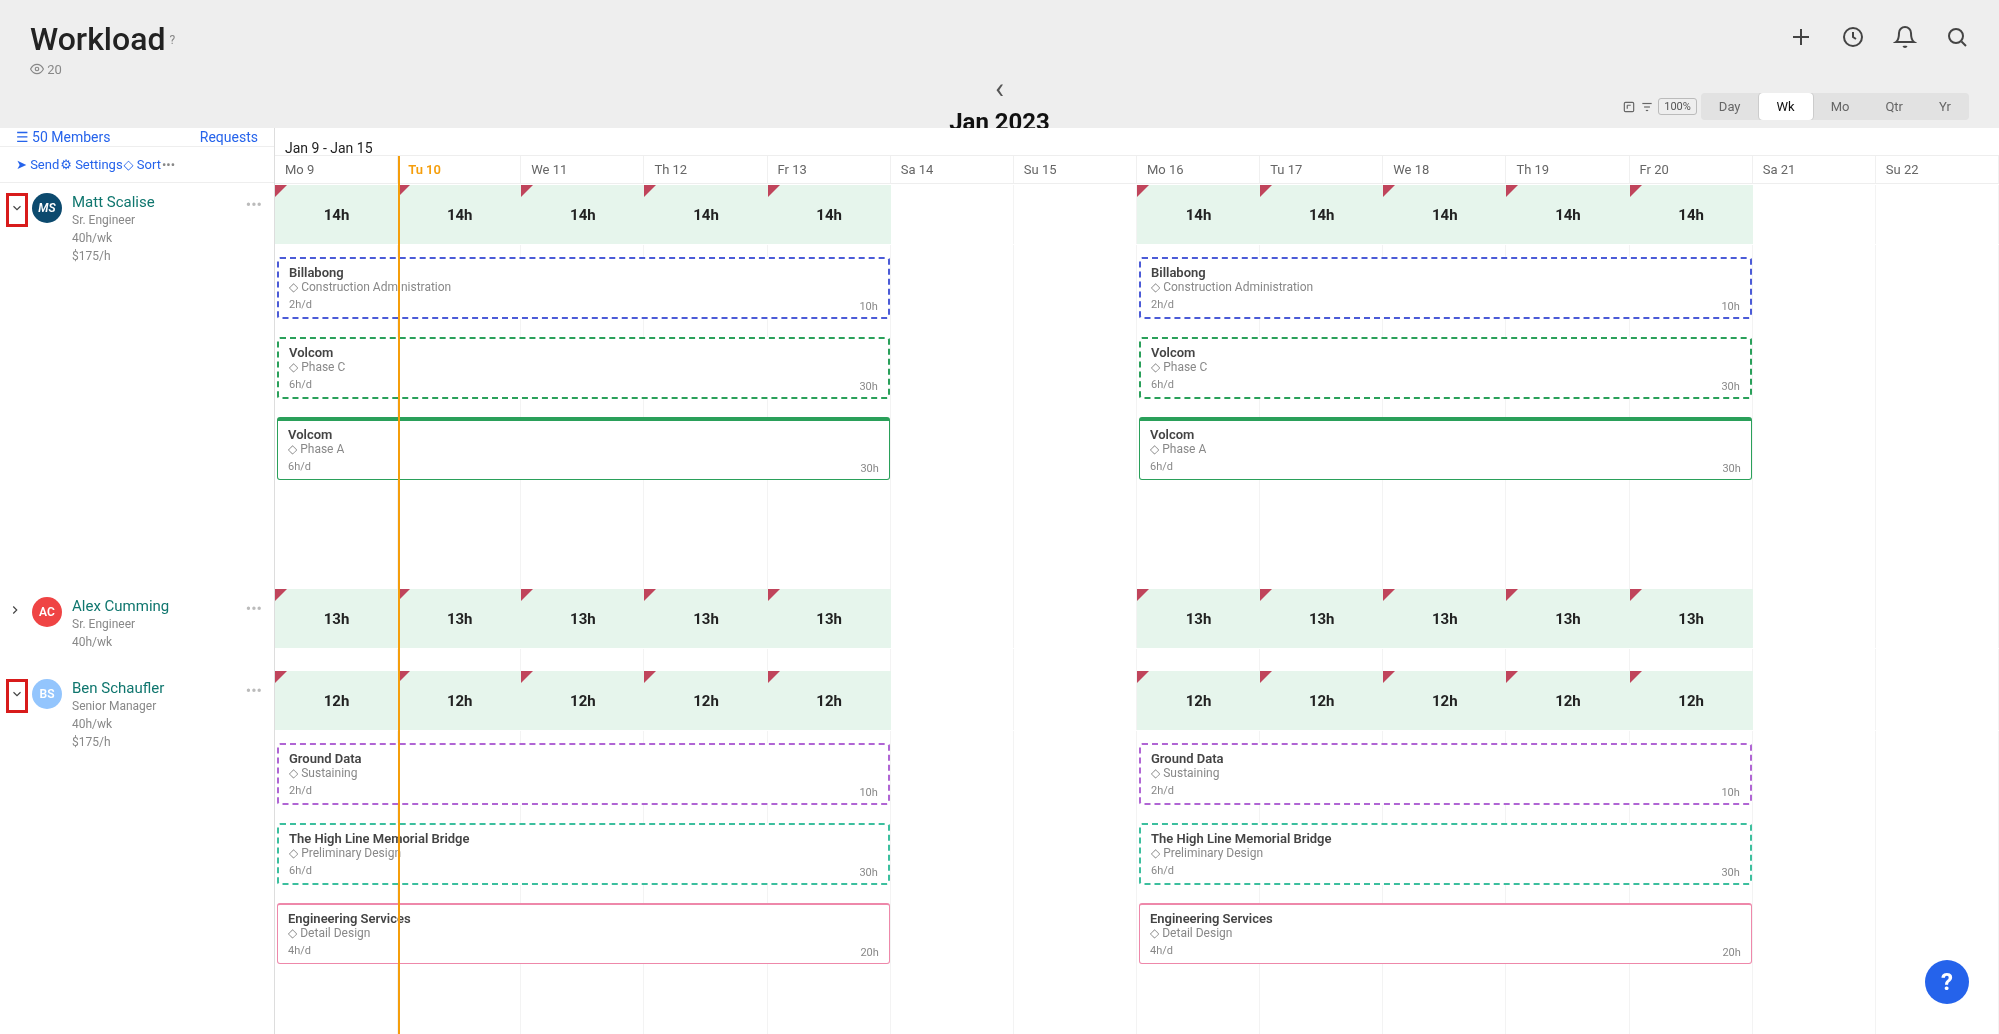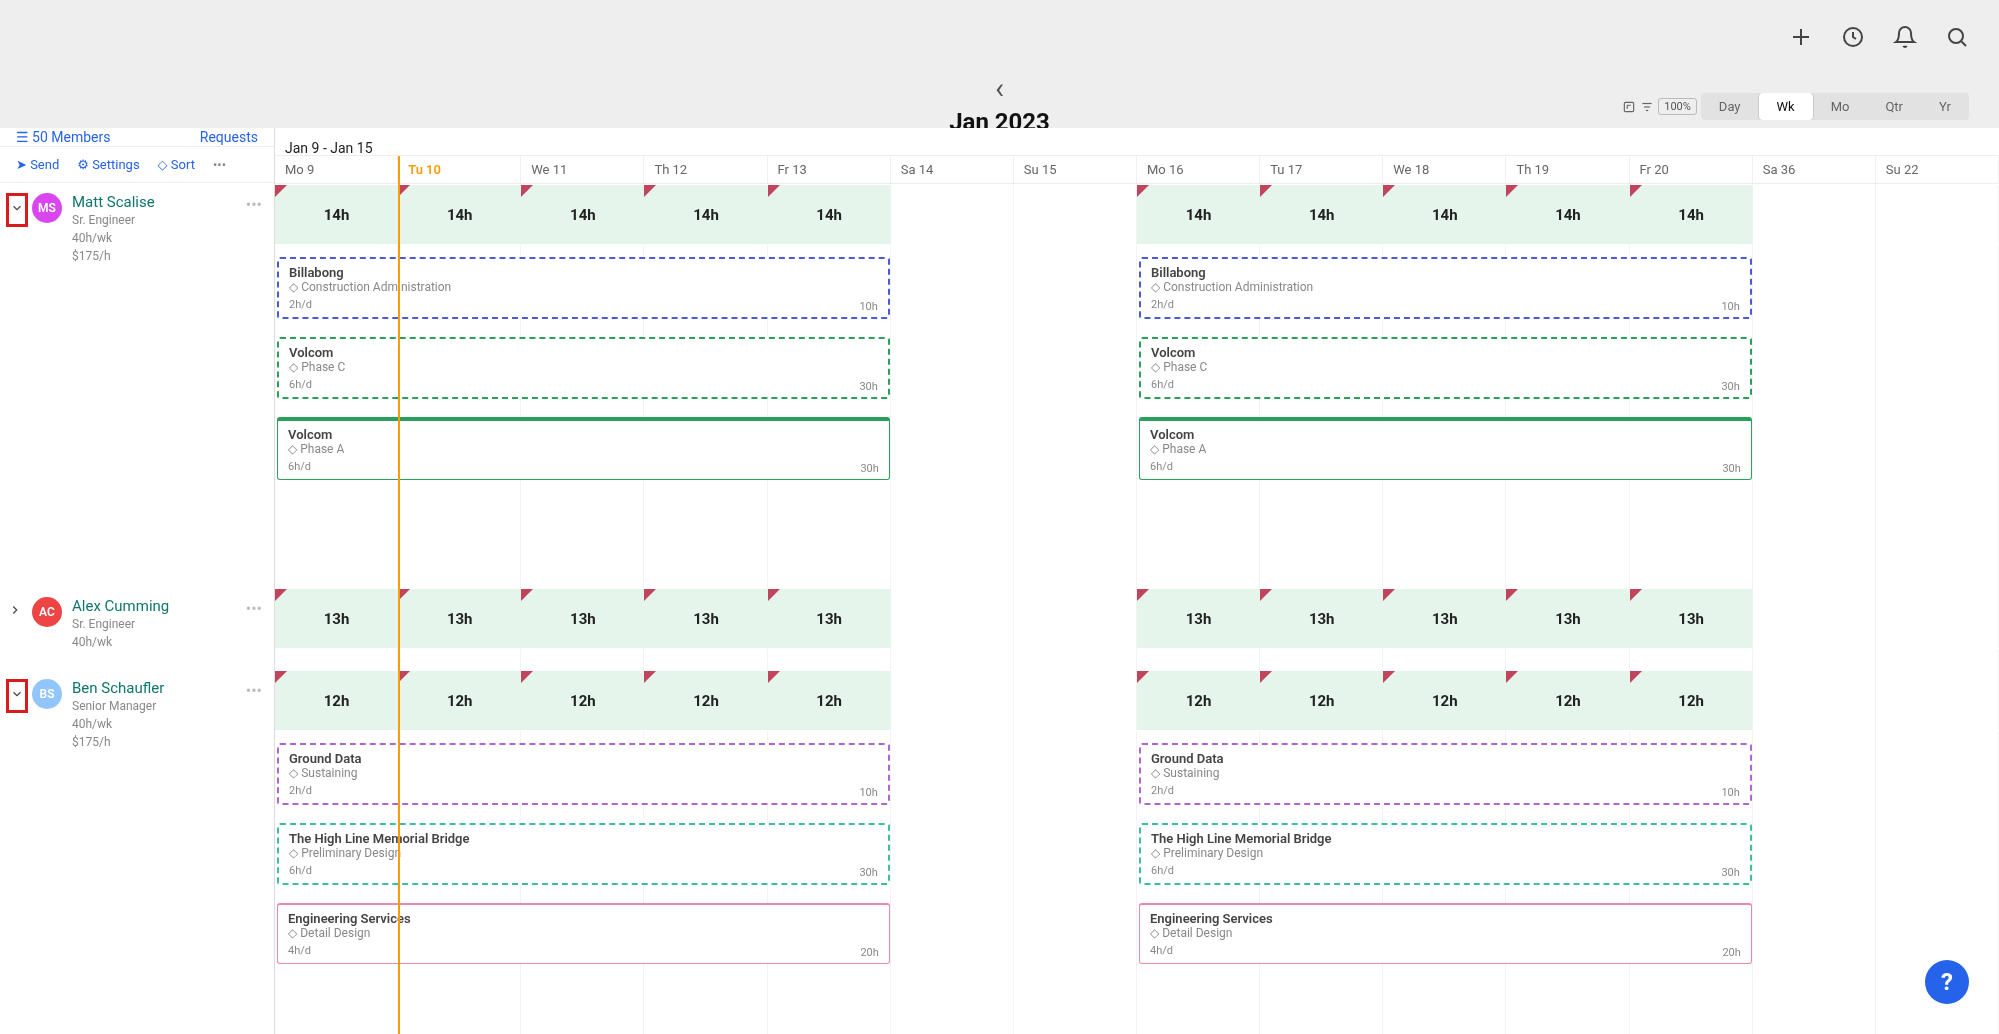--- a/index.html
+++ b/index.html
@@ -30,30 +30,30 @@
   .granularity span.active { background:#fff; color:#111; border-radius:4px; box-shadow:0 0 0 1px #ccc; }
 
   .activity-pill { font-size:12px; color:#2563eb; border:1px solid #93c5fd; border-radius:4px; padding:3px 10px; cursor:pointer; position:absolute; right:30px; top:130px; background:#fff; }
 
   
   .main { display:flex; position:absolute; top:128px; left:0; right:0; bottom:0; }
 
   .sidebar { width:275px; flex-shrink:0; background:#fff; border-right:1px solid #ddd; position:relative; }
   .sidebar-top { display:flex; justify-content:space-between; align-items:center; padding:1px 16px; border-bottom:1px solid #eee; }
   .members-link, .requests-link { color:#2563eb; font-size:14px; cursor:pointer; }
-  .sidebar-tools { display:flex; gap:18px; align-items:center; padding:10px 16px; border-bottom:1px solid #eee; font-size:13px; color:#2563eb; }
+  .sidebar-tools { display:flex; gap:1px; align-items:center; padding:10px 16px; border-bottom:1px solid #eee; font-size:13px; color:#2563eb; }
   .sidebar-tools span { cursor:pointer; }
   .sidebar-tools .dots { color:#888; }
 
   .member { position:relative; display:flex; padding:10px 12px 10px 8px; }
   .expand-icon { width:18px; display:flex; align-items:flex-start; padding-top:4px; cursor:pointer; }
   .expand-icon svg { width:14px; height:14px; stroke:#444; }
   .expand-icon.highlight { outline:3px solid #d81b1b; outline-offset:-1px; padding:6px 2px; height:30px; margin-top:2px; }
   .avatar { width:30px; height:30px; border-radius:50%; color:#fff; font-size:12px; font-weight:600; display:flex; align-items:center; justify-content:center; margin:0 10px 0 6px; flex-shrink:0; }
-  .avatar.green { background:#d946ef; }
+  .avatar.green { background:#0c4a6e;font-style:italic; }
   .avatar.red { background:#ef4444; }
   .avatar.blue { background:#93c5fd; color:#fff; }
   .member-name { font-size:15px; font-weight:400; color:#0f766e; cursor:pointer; }
   .member-sub { font-size:12px; color:#888; line-height:1.5; }
   .member-dots { position:absolute; right:12px; top:12px; color:#bbb; cursor:pointer; font-size:16px; }
 
   
   .member-slot-matt    { height:404px; }
   .member-slot-alex    { height:82px; }
   .member-slot-ben     { height:calc(100% - 486px - 78px); } 
@@ -98,20 +98,30 @@
   .task.solid-pink { border:1px solid #e8a; border-top:2px solid #e8a; }
 
   .help-fab { position:absolute; right:30px; bottom:30px; width:44px; height:44px; border-radius:50%; background:#2563eb; color:#fff; font-size:24px; font-weight:700; display:flex; align-items:center; justify-content:center; cursor:pointer; z-index:50; }
 
   svg { display:block; }
 </style>
 </head>
 <body>
 
 <div class="app-header">
+  <div class="title-block">
+    <span class="page-title">Workload</span><span class="title-badge">?</span>
+    <div class="view-count">
+      <svg width="14" height="14" viewBox="0 0 24 24" fill="none" stroke="#888" stroke-width="2" style="display:inline">
+          <path d="M1 12s4-8 11-8 11 8 11 8-4 8-11 8S1 12 1 12z"></path>
+          <circle cx="12" cy="12" r="3"></circle>
+        </svg>
+      <span>20</span>
+    </div>
+  </div>
 
   <div class="date-nav">
     <span class="arrow">‹</span>
     <span>
       <div class="month">Jan 2023</div>
       <div class="today">Today</div>
     </span>
     <span class="arrow">›</span>
   </div>
 
@@ -243,21 +253,21 @@
         <div class="dcell">We 11</div>
         <div class="dcell">Th 12</div>
         <div class="dcell">Fr 13</div>
         <div class="dcell">Sa 14</div>
         <div class="dcell">Su 15</div>
         <div class="dcell">Mo 16</div>
         <div class="dcell">Tu 17</div>
         <div class="dcell">We 18</div>
         <div class="dcell">Th 19</div>
         <div class="dcell">Fr 20</div>
-        <div class="dcell">Sa 36</div>
+        <div class="dcell">Sa 21</div>
         <div class="dcell">Su 22</div>
       </div>
 
     <div class="cols" id="colsRow">
         <div></div>
         <div></div>
         <div></div>
         <div></div>
         <div></div>
         <div></div>

